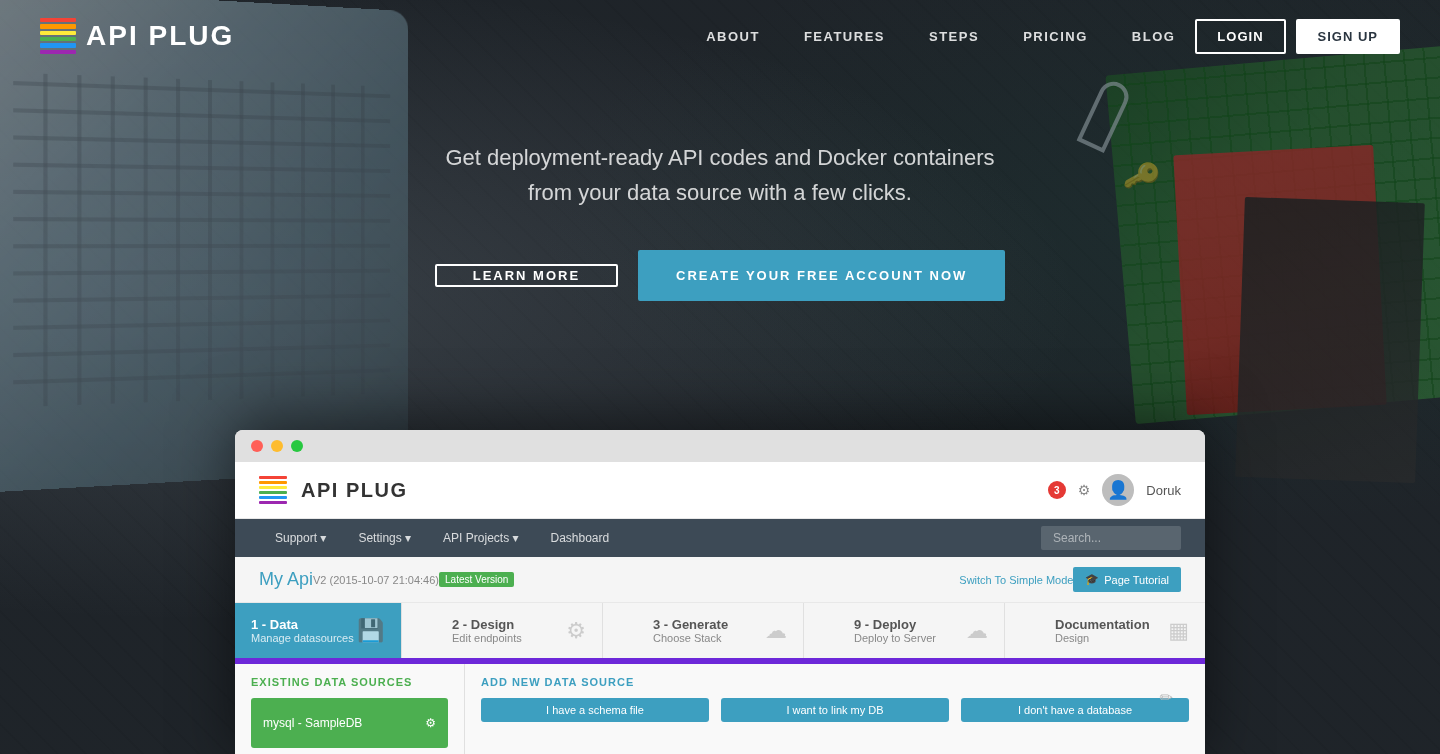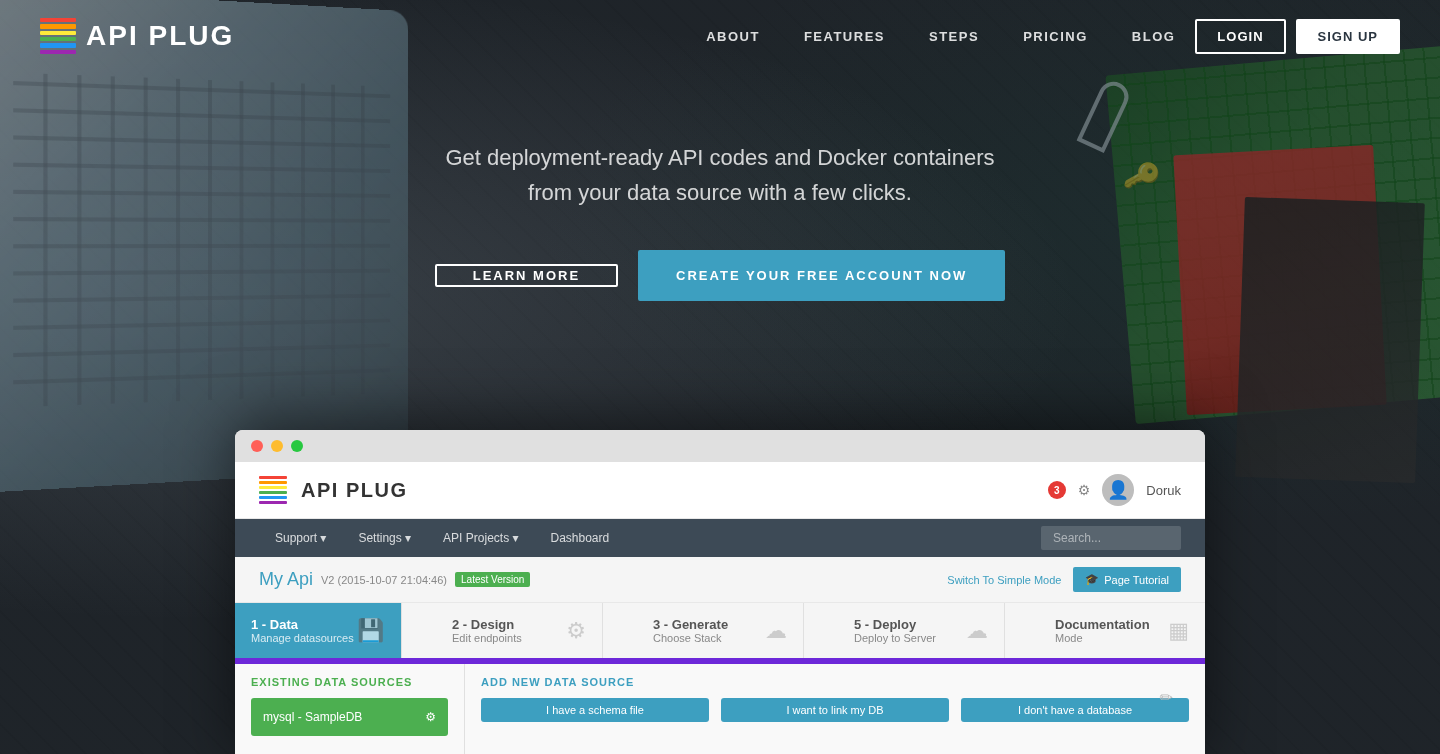--- a/index.html
+++ b/index.html
@@ -422,21 +422,20 @@
       padding: 10px 24px;
       border-bottom: 1px solid #e8e8e8;
       display: flex;
       align-items: center;
       justify-content: space-between;
     }
 
     .api-title-row {
       display: flex;
       align-items: center;
-      gap: 8px;
     }
 
     .api-name {
       font-size: 18px;
       color: #3d9fc0;
       font-weight: 500;
     }
 
     .api-version {
       font-size: 11px;
@@ -447,21 +446,20 @@
       background: #4caf50;
       color: #fff;
       font-size: 10px;
       padding: 2px 6px;
       border-radius: 2px;
     }
 
     .header-actions {
       display: flex;
       align-items: center;
-      gap: 12px;
     }
 
     .switch-mode-btn {
       font-size: 11px;
       color: #3d9fc0;
       cursor: pointer;
       border: none;
       background: none;
     }
 
@@ -545,21 +543,21 @@
       font-size: 11px;
       font-weight: 700;
       color: #4caf50;
       letter-spacing: 1px;
       margin-bottom: 10px;
     }
 
     .db-item {
       background: #4caf50;
       color: #fff;
-      padding: 12px 12px;
+      padding: 18px 12px;
       border-radius: 3px;
       font-size: 12px;
       display: flex;
       align-items: center;
       justify-content: space-between;
     }
 
     .add-datasource {
       flex: 1;
       padding: 12px 16px;
@@ -722,29 +720,29 @@
   </div>
         <div class="step-tab">
     <div class="step-tab-info">
       <span class="step-tab-title">3 - Generate</span>
       <span class="step-tab-sub">Choose Stack</span>
     </div>
     <span class="step-tab-icon">☁</span>
   </div>
         <div class="step-tab">
     <div class="step-tab-info">
-      <span class="step-tab-title">5 - Deploy</span>
+      <span class="step-tab-title">9 - Deploy</span>
       <span class="step-tab-sub">Deploy to Server</span>
     </div>
     <span class="step-tab-icon">☁</span>
   </div>
         <div class="step-tab">
     <div class="step-tab-info">
       <span class="step-tab-title">Documentation</span>
-      <span class="step-tab-sub">Mode</span>
+      <span class="step-tab-sub">Design</span>
     </div>
     <span class="step-tab-icon">▦</span>
   </div>
       </div>
 
     <div class="app-lower">
       <div class="existing-sources">
         <div class="section-title-green">EXISTING DATA SOURCES</div>
         <div class="db-item">
           <span>mysql - SampleDB</span>

